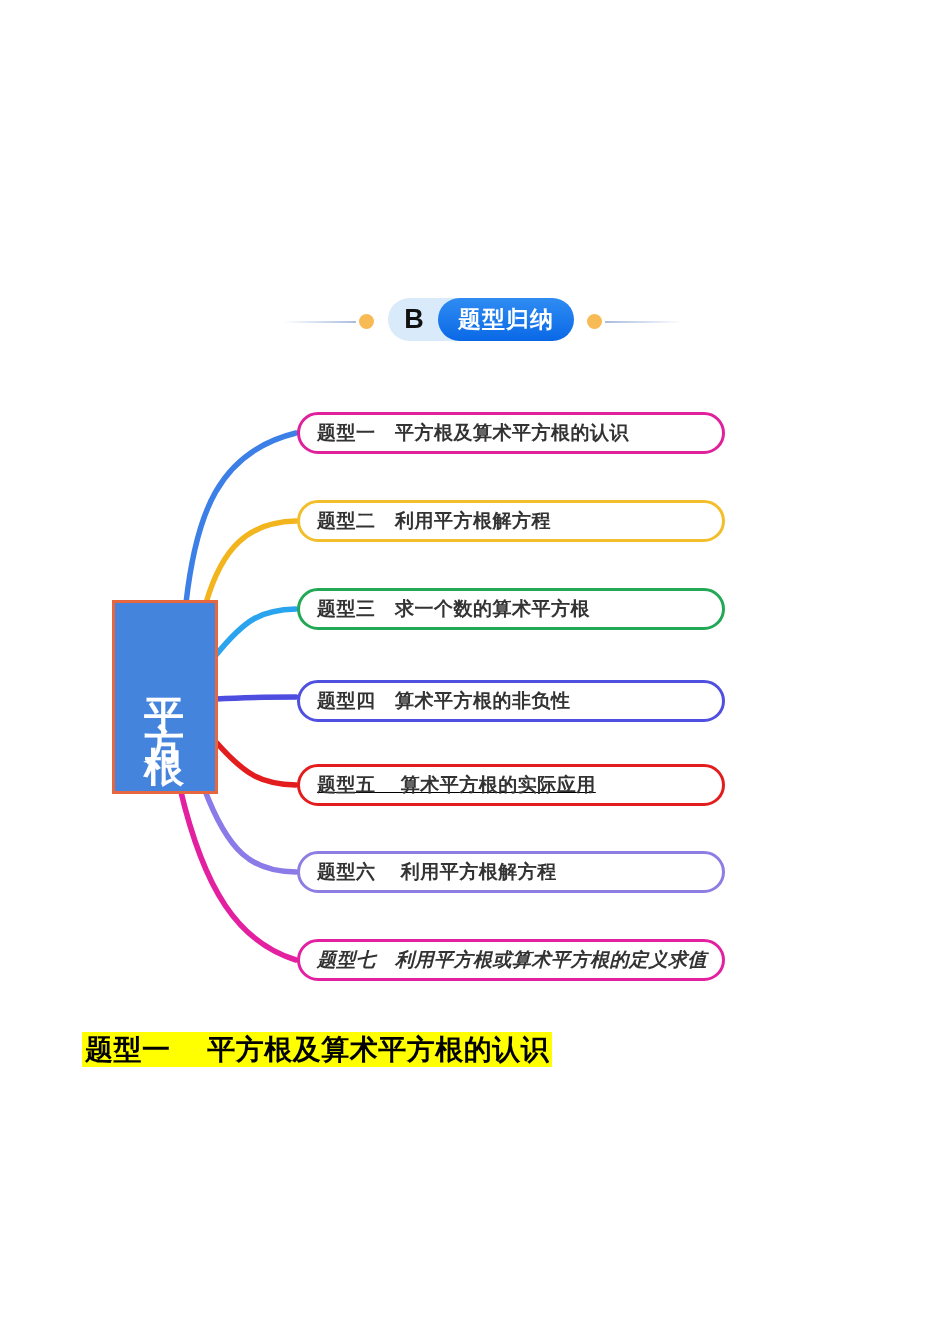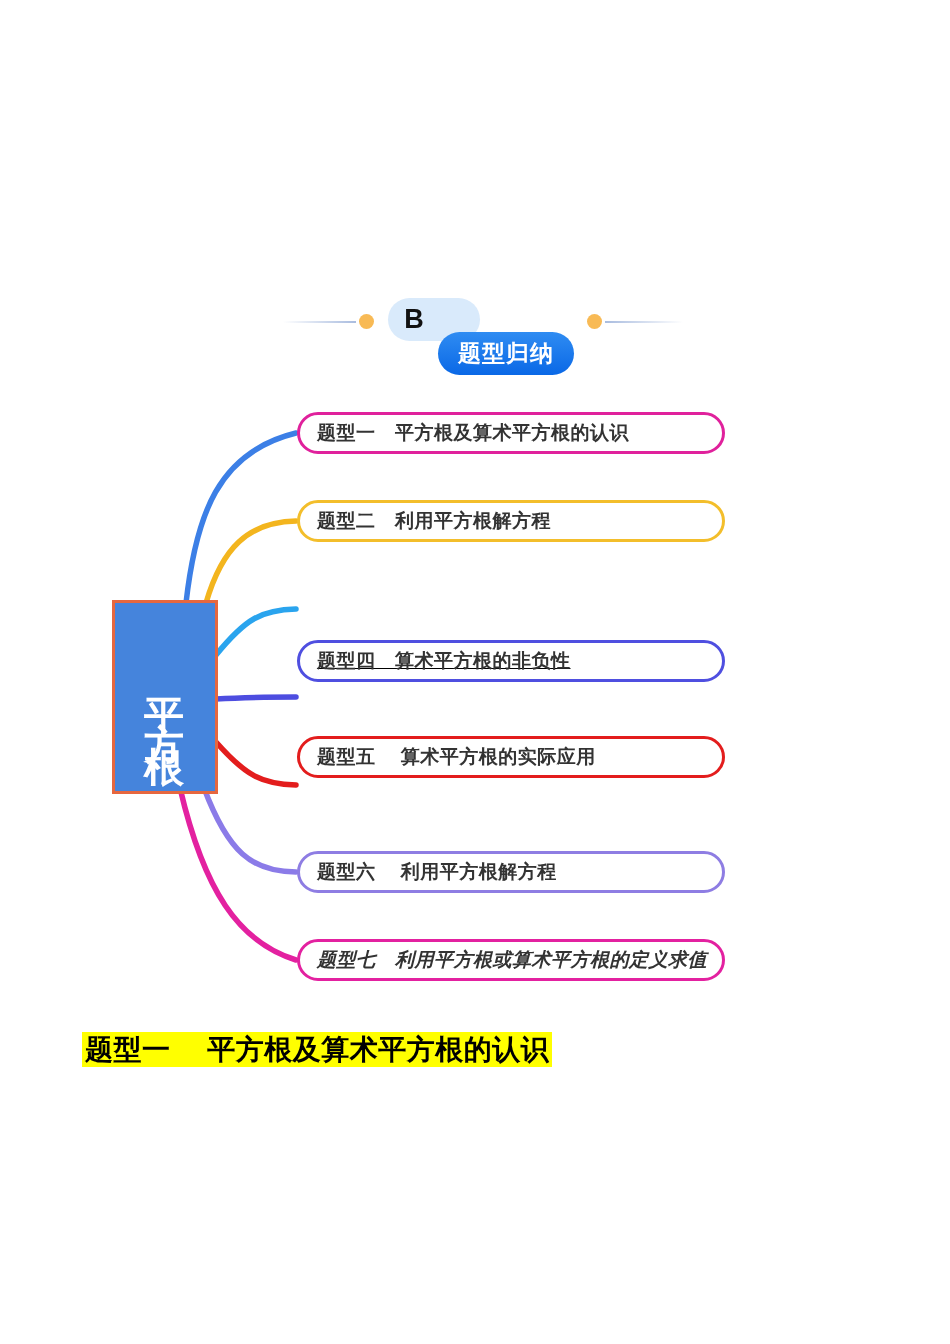--- a/index.html
+++ b/index.html
@@ -17,21 +17,21 @@
   .badge{position:absolute;left:388px;top:298px;width:186px;height:43px;}
   .badge-letter-part{
     position:absolute;left:0;top:0;width:92px;height:43px;border-radius:22px;
   }
   .badge-letter{
     position:absolute;left:0;top:0;width:52px;height:43px;line-height:43px;text-align:center;
     font-size:27px;font-weight:bold;color:#111;
   }
   .badge-title-part{
     position:absolute;left:50px;top:0;width:136px;height:43px;border-radius:22px;
-    display:flex;align-items:center;justify-content:center;margin-top:34px;
+    display:flex;align-items:center;justify-content:center;
   }
   .badge-title{font-size:23px;font-weight:bold;color:#ffffff;letter-spacing:1px;}
   
   .curves{position:absolute;left:0;top:0;width:950px;height:1344px;}
   .curves path{fill:none;stroke-width:5.5;stroke-linecap:round;}
   .root-node{
     position:absolute;left:112px;top:600px;width:100px;height:188px;
     border:3px solid;display:flex;align-items:center;justify-content:center;
   }
   .root-label{
@@ -82,24 +82,27 @@
   <div class="root-node" style="background: rgb(69, 132, 220); border-color: rgb(230, 103, 63);">
     <span class="root-label">平方根</span>
   </div>
 
   <div class="topic-node" style="top: 412px; border-color: rgb(224, 33, 156);">
     <span class="topic-label">题型一　平方根及算术平方根的认识</span>
   </div>
   <div class="topic-node" style="top: 500px; border-color: rgb(243, 190, 43);">
     <span class="topic-label">题型二　利用平方根解方程</span>
   </div>
-  <div class="topic-node" style="top: 640px; border-color: rgb(79, 79, 224); text-decoration: underline;">
+  <div class="topic-node" style="top: 588px; border-color: rgb(35, 168, 87);">
+    <span class="topic-label">题型三　求一个数的算术平方根</span>
+  </div>
+  <div class="topic-node" style="top: 680px; border-color: rgb(79, 79, 224);">
     <span class="topic-label">题型四　算术平方根的非负性</span>
   </div>
-  <div class="topic-node" style="top: 736px; border-color: rgb(227, 29, 29);">
+  <div class="topic-node" style="top: 764px; border-color: rgb(227, 29, 29); text-decoration: underline;">
     <span class="topic-label">题型五　 算术平方根的实际应用</span>
   </div>
   <div class="topic-node" style="top: 851px; border-color: rgb(142, 125, 227); text-align: right;">
     <span class="topic-label">题型六　 利用平方根解方程</span>
   </div>
   <div class="topic-node" style="top: 939px; border-color: rgb(227, 33, 160); font-style: italic;">
     <span class="topic-label">题型七　利用平方根或算术平方根的定义求值</span>
   </div>
 
   <div class="section-heading">

